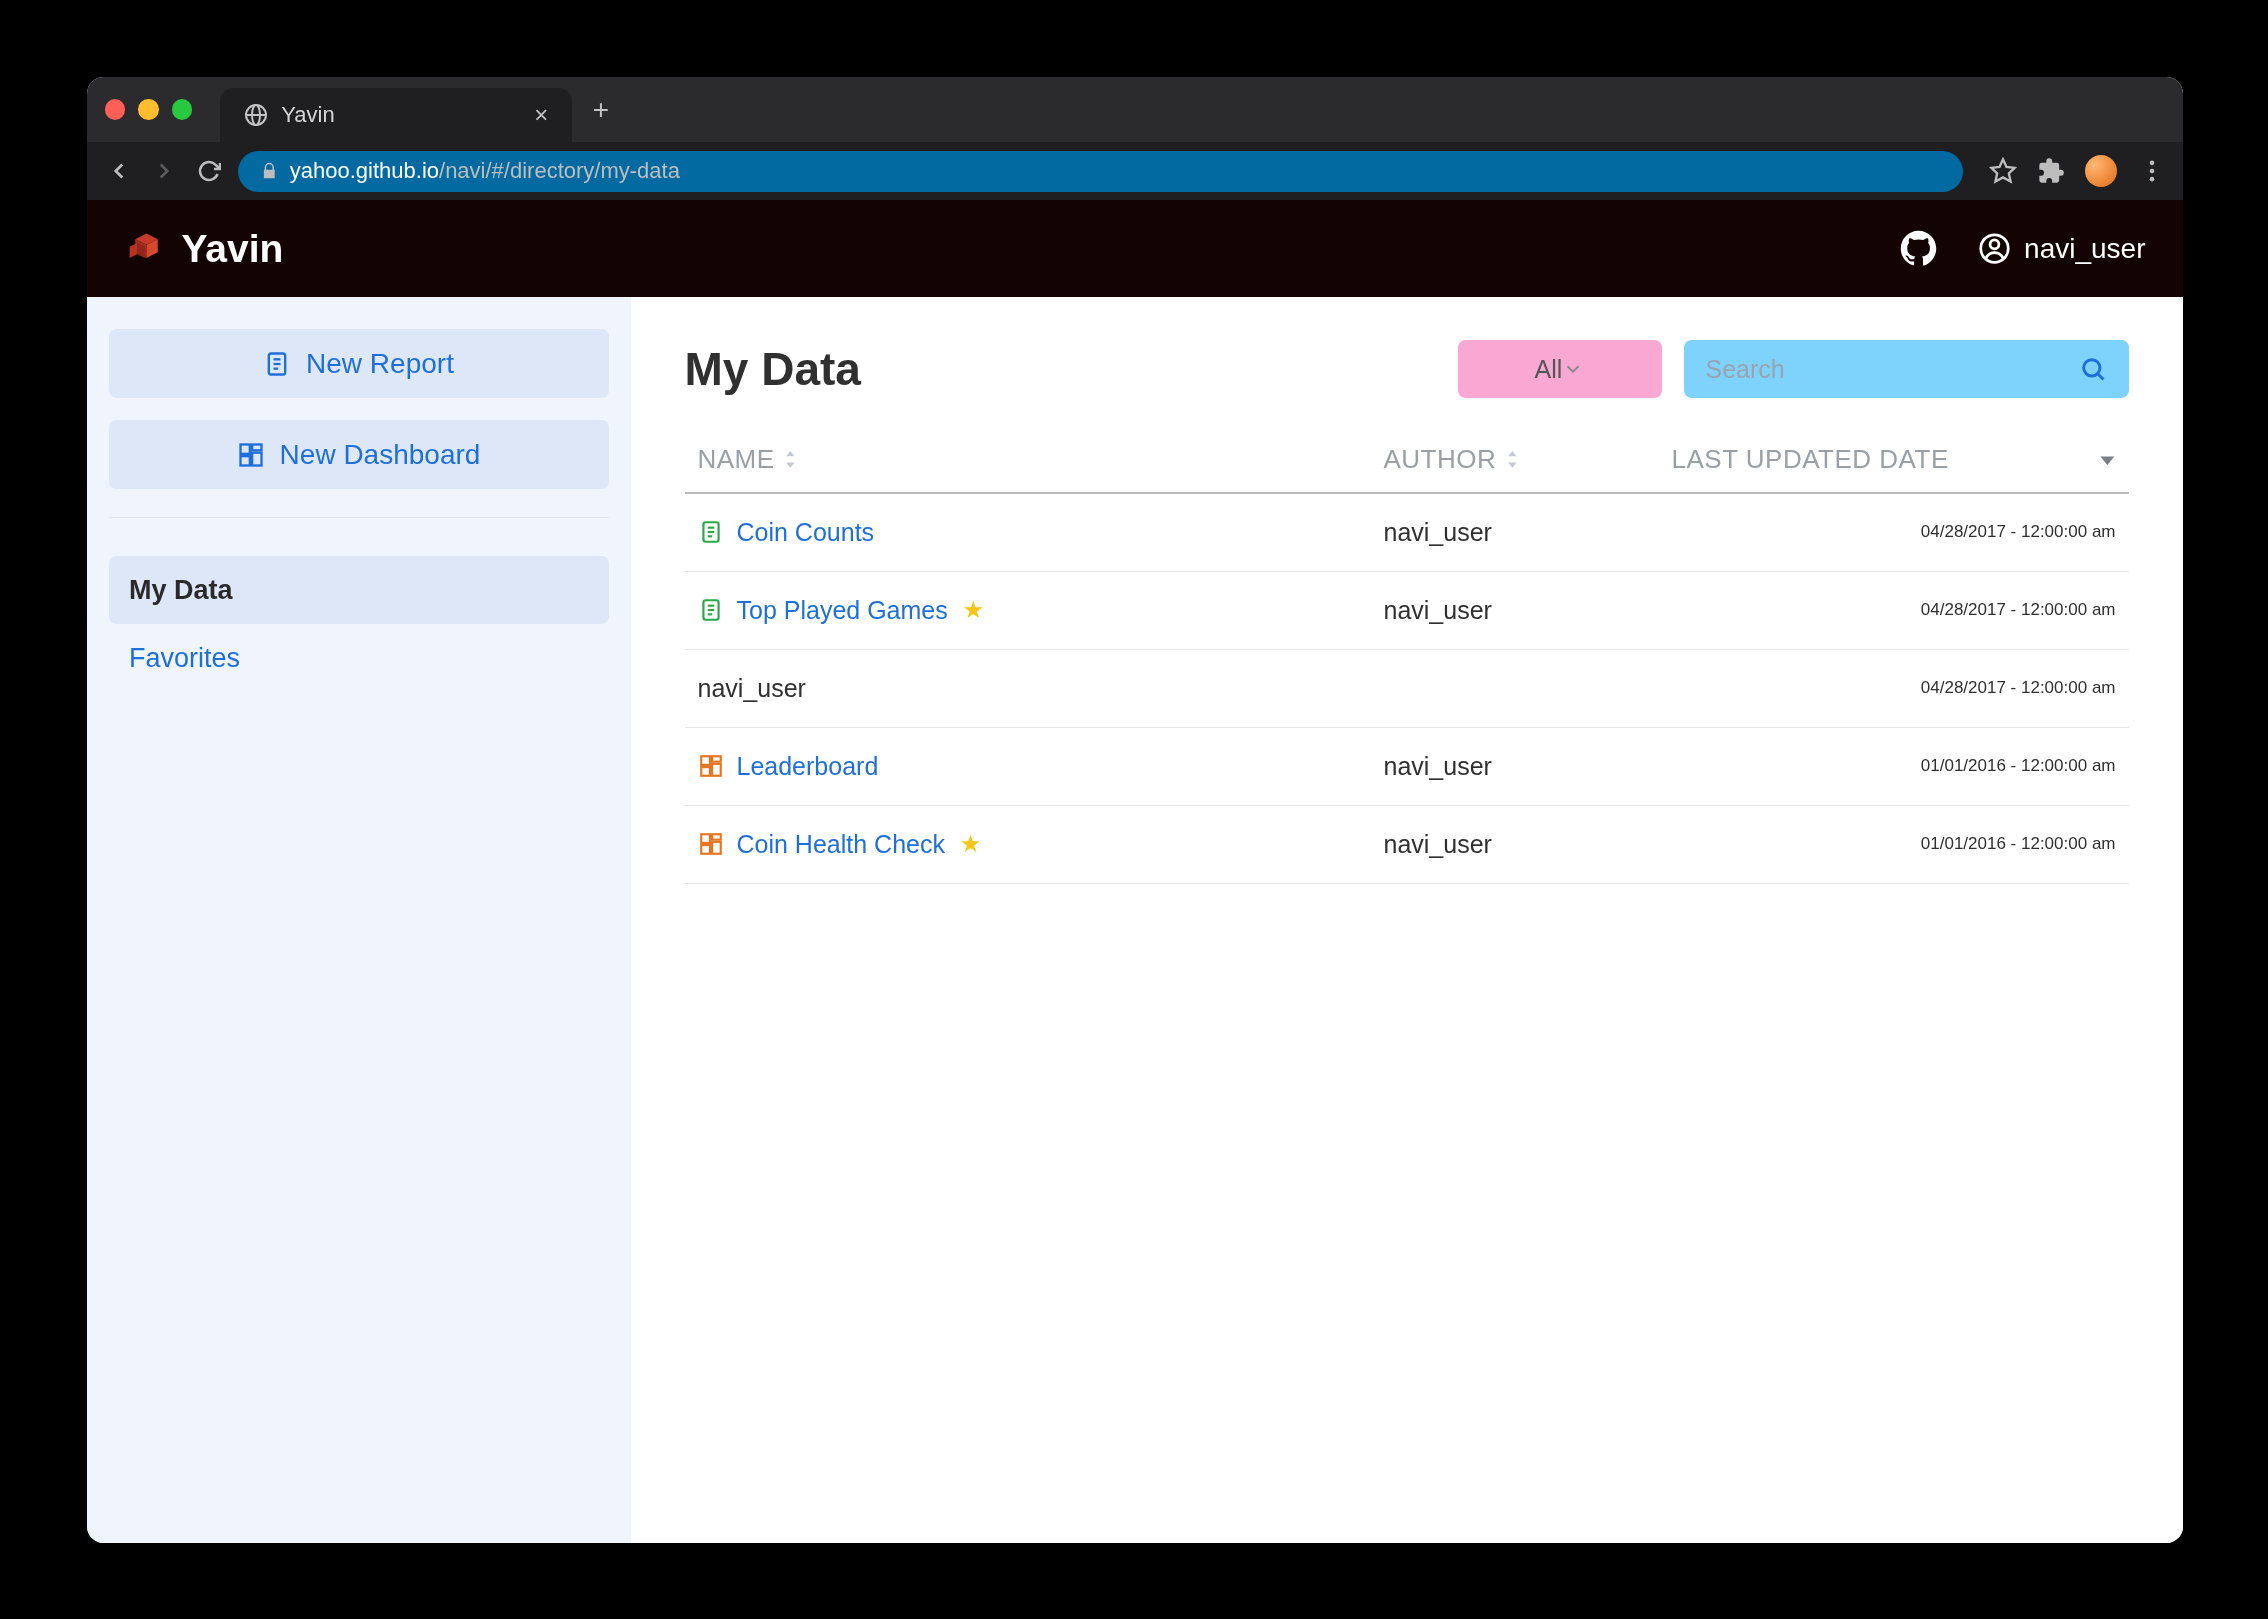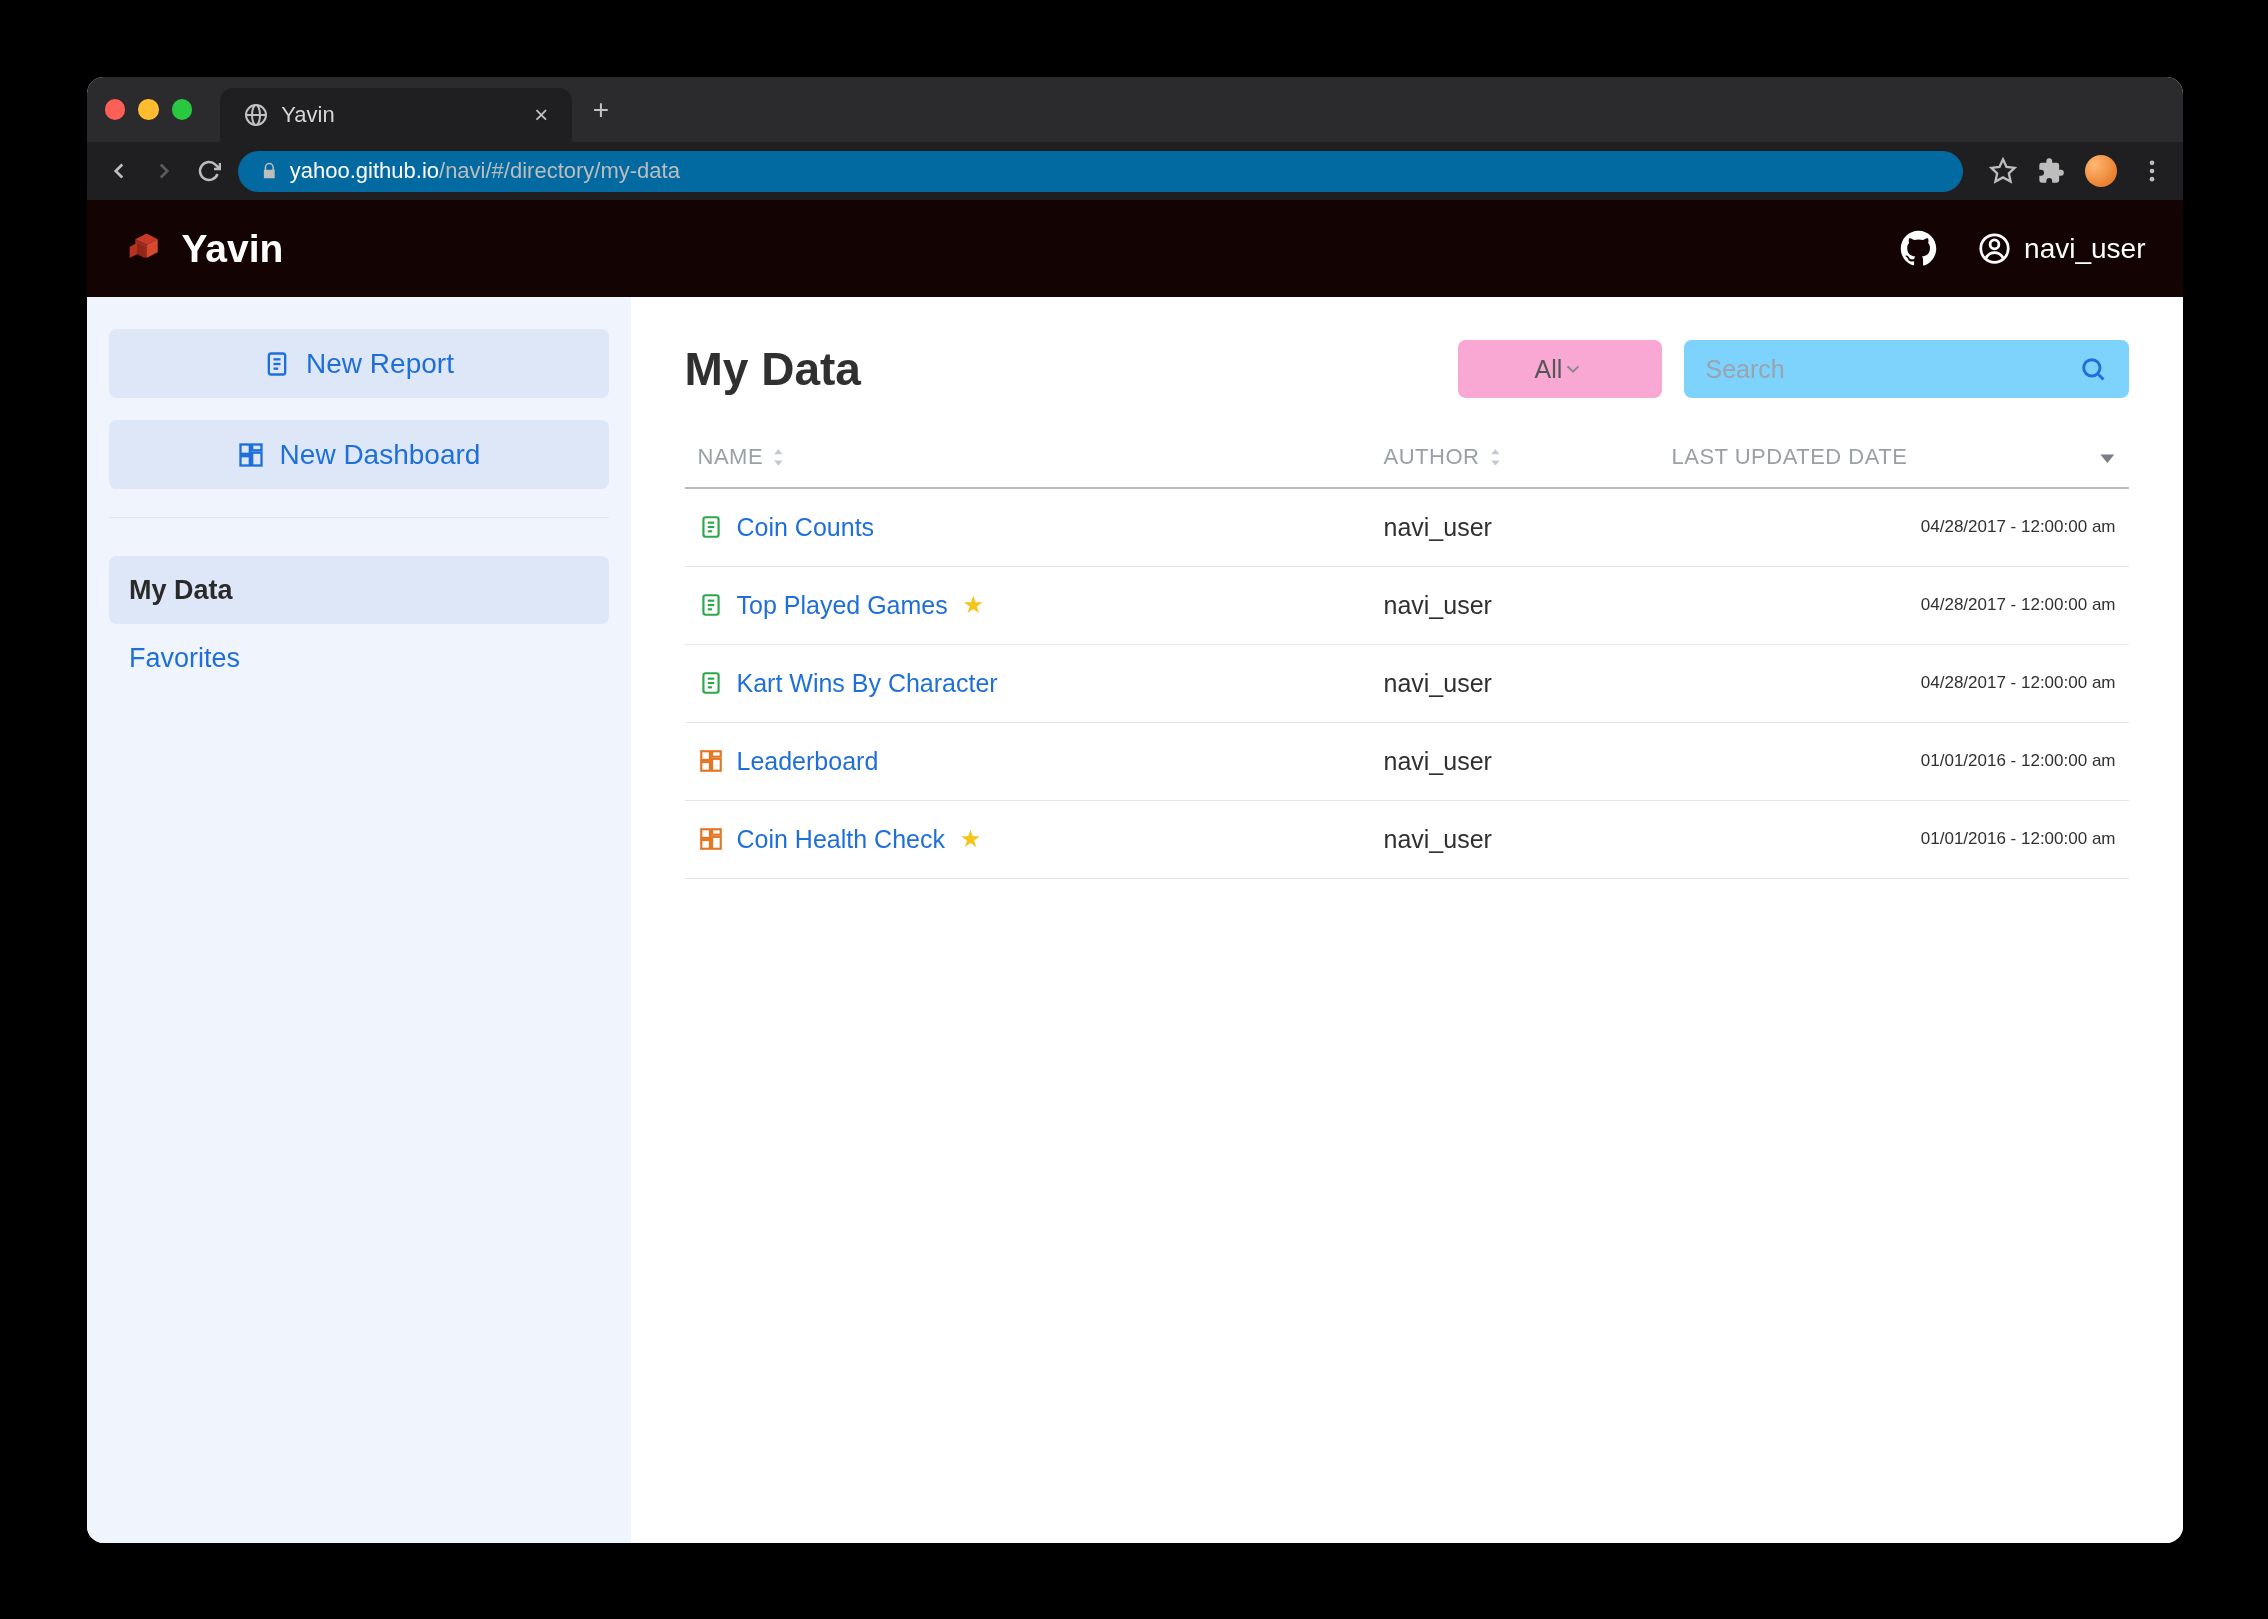--- a/index.html
+++ b/index.html
@@ -170,21 +170,21 @@
   background: transparent;
   font-size: 25px;
   color: #444;
   outline: none;
 }
 .search-box input::placeholder { color: #9aa3af; }
 .search-box svg { width: 28px; height: 28px; color: #1e6fd9; }
 
 .table { margin-top: 46px; width: 100%; }
 .thead { display: flex; border-bottom: 2.8px solid #bcbcbc; padding: 0 13px 16.7px 13px; }
-.th { color: #9aa0a6; font-size: 22px; letter-spacing: 0.5px; display: flex; align-items: center; gap: 7.4px; }
+.th { color: #9aa0a6; font-size: 26px; letter-spacing: 0.5px; display: flex; align-items: center; gap: 7.4px; }
 .th.name { flex: 0 0 686px; }
 .th.author { flex: 0 0 288px; }
 .th.updated { flex: 1; }
 .sort-ico { width: 16.7px; height: 16.7px; color: #c5cad1; }
 .sort-ico.dark { color: #7a7f87; }
 .th.updated .sort-ico { margin-left: auto; }
 
 .trow { display: flex; padding: 24px 13px; border-bottom: 0.9px solid #e4e6ea; align-items: center; }
 .td.name { flex: 0 0 686px; display: flex; align-items: center; gap: 13px; }
 .td.author { flex: 0 0 288px; color: #303030; font-size: 25px; }
@@ -377,29 +377,20 @@
                   <line x1="9" y1="12" x2="15" y2="12"></line>
                   <line x1="9" y1="16" x2="13" y2="16"></line>
                 </svg>
                 <a class="item-link">Top Played Games</a>
                 <span class="star">★</span>
               </div>
               <div class="td author">navi_user</div>
               <div class="td updated">04/28/2017 - 12:00:00 am</div>
             </div>
             <div class="trow">
-              <div class="td name">
-                <svg class="item-ico report" viewBox="0 0 24 24" fill="none" stroke="currentColor" stroke-width="2">
-                  <rect x="5" y="3" width="14" height="18" rx="2"></rect>
-                  <line x1="9" y1="8" x2="15" y2="8"></line>
-                  <line x1="9" y1="12" x2="15" y2="12"></line>
-                  <line x1="9" y1="16" x2="13" y2="16"></line>
-                </svg>
-                <a class="item-link">Kart Wins By Character</a>
-              </div>
               <div class="td author">navi_user</div>
               <div class="td updated">04/28/2017 - 12:00:00 am</div>
             </div>
             <div class="trow">
               <div class="td name">
                 <svg class="item-ico dash" viewBox="0 0 24 24" fill="none" stroke="currentColor" stroke-width="2">
                   <rect x="3" y="3" width="8" height="8"></rect>
                   <rect x="13" y="3" width="8" height="5"></rect>
                   <rect x="13" y="10" width="8" height="11"></rect>
                   <rect x="3" y="13" width="8" height="8"></rect>

